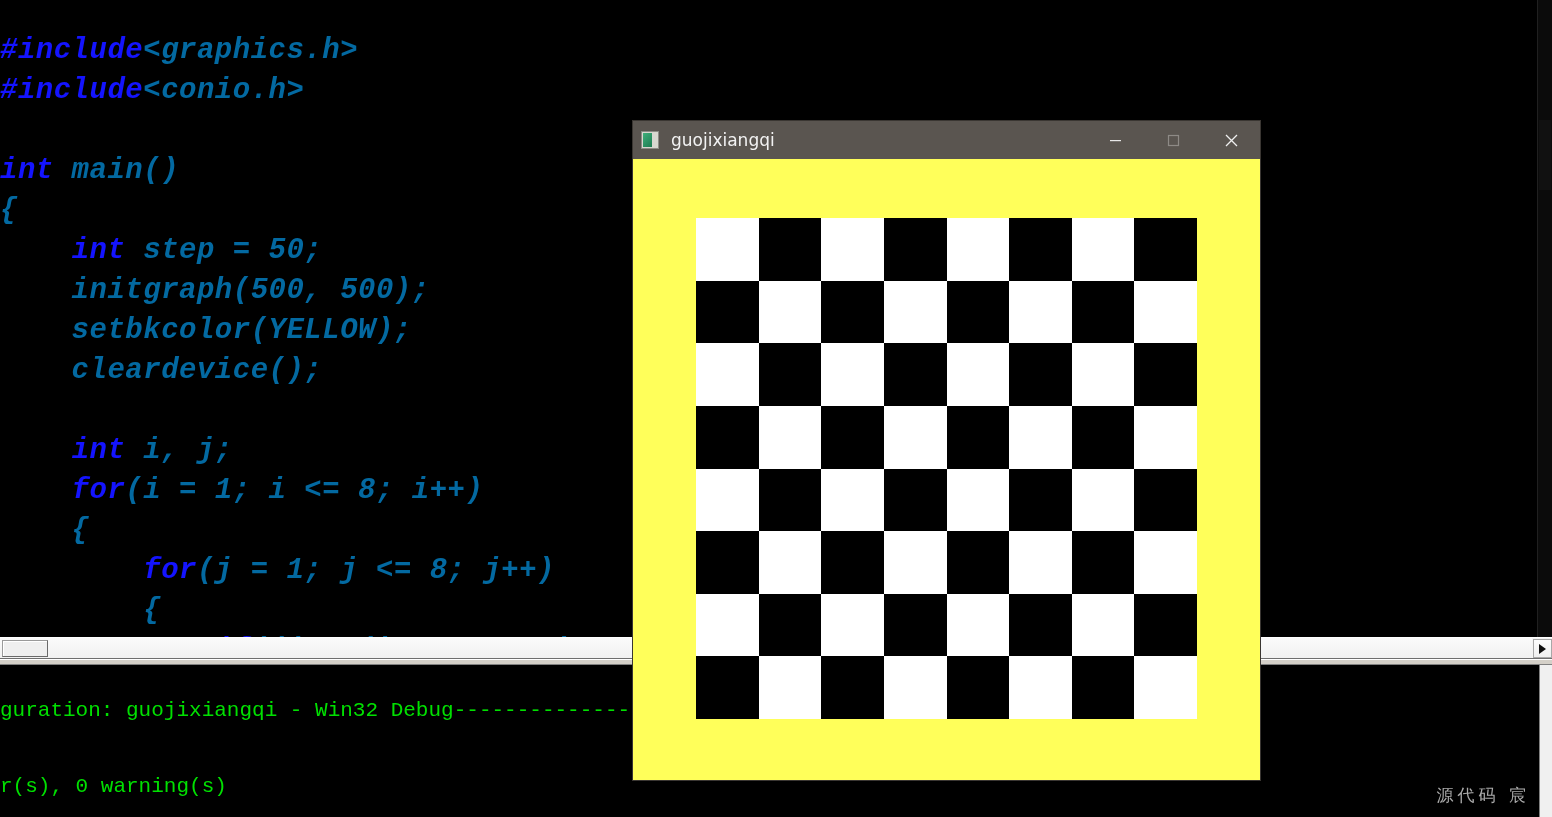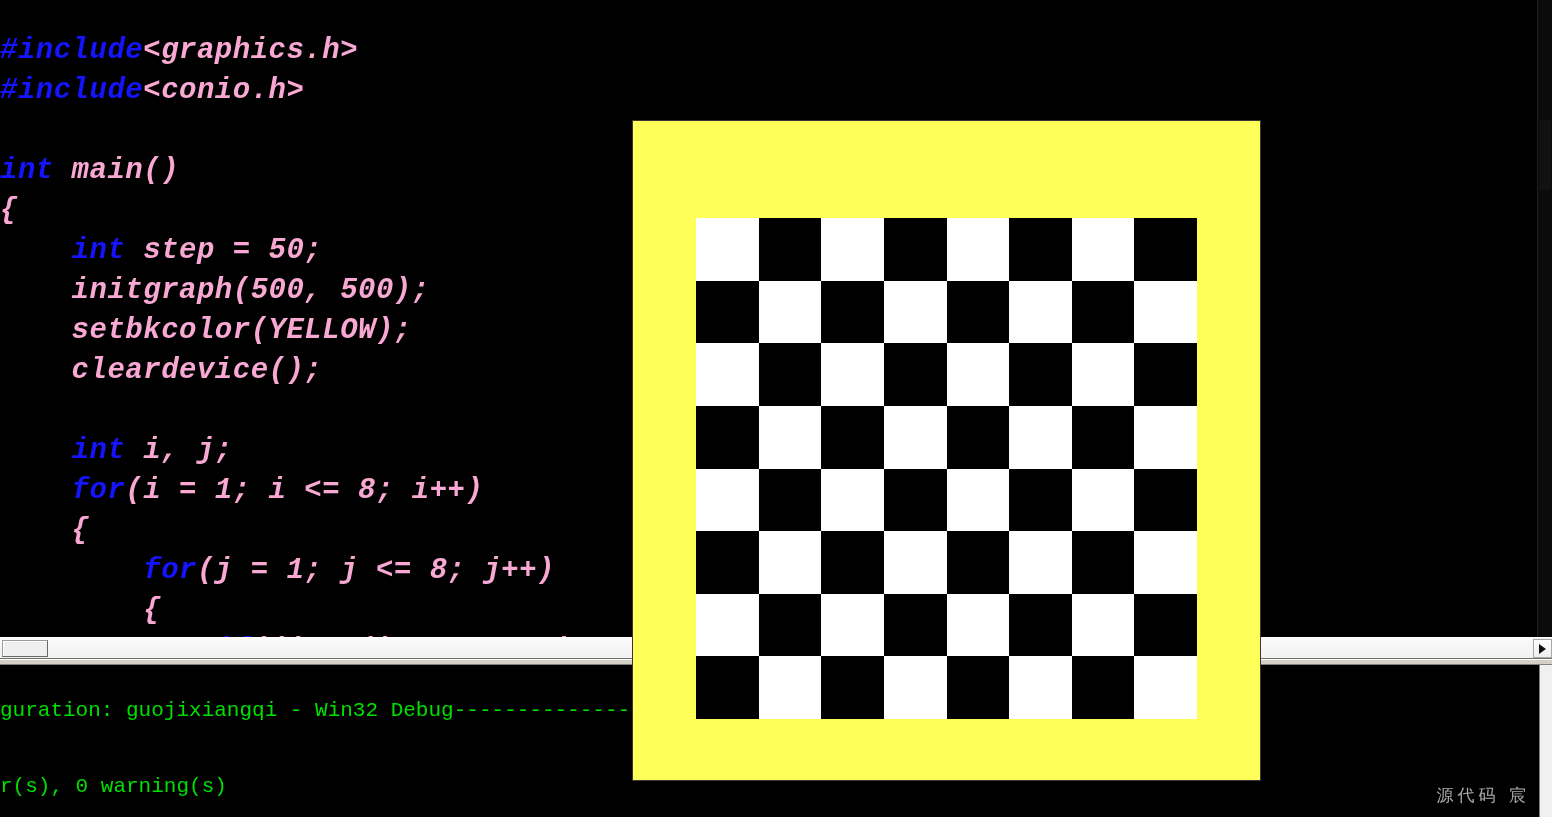--- a/index.html
+++ b/index.html
@@ -40,21 +40,21 @@
     font-family: "Liberation Mono", "DejaVu Sans Mono", monospace;
     font-size: 29px;
     line-height: 40px;
     font-style: italic;
     font-weight: bold;
     letter-spacing: 0.5px;
     color: #00e000;
   }
   .code-line { height: 40px; }
   .kw  { color: #1414ff; text-align: right; }
-  .pln { color: #f9a8d4; }
+  .pln { color: #0369a1; }
 
   
   #editor-vscroll {
     position: absolute;
     right: 0; top: 0;
     width: 14px; height: 637px;
     background: #0b0b0b;
     border-left: 1px solid #202020;
   }
   #editor-vscroll-thumb {
@@ -262,20 +262,41 @@
     <pre id="output-text">guration: guojixiangqi - Win32 Debug--------------------
 
 r(s), 0 warning(s)</pre>
   </div>
   <div id="output-vscroll"></div>
 
   <div id="watermark">源代码  宸</div>
 </div>
 
 <div id="graphics-window">
+  <div id="gw-titlebar">
+    <div id="gw-app-icon"></div>
+    <div id="gw-title">guojixiangqi</div>
+    <div id="gw-controls">
+      <div class="gw-btn">
+        <svg width="13" height="13" viewBox="0 0 13 13">
+          <rect x="1" y="6" width="11" height="1.2" fill="#e8e8e8"></rect>
+        </svg>
+      </div>
+      <div class="gw-btn">
+        <svg width="13" height="13" viewBox="0 0 13 13">
+          <rect x="1.5" y="1.5" width="10" height="10" fill="none" stroke="#8e8a86" stroke-width="1.2"></rect>
+        </svg>
+      </div>
+      <div class="gw-btn">
+        <svg width="15" height="15" viewBox="0 0 15 15">
+          <path d="M2 2 L13 13 M13 2 L2 13" stroke="#f0f0f0" stroke-width="1.3" fill="none"></path>
+        </svg>
+      </div>
+    </div>
+  </div>
   <div id="gw-client">
     <div id="chessboard">
         <div class="cell-white"></div>
         <div class="cell-black"></div>
         <div class="cell-white"></div>
         <div class="cell-black"></div>
         <div class="cell-white"></div>
         <div class="cell-black"></div>
         <div class="cell-white"></div>
         <div class="cell-black"></div>

